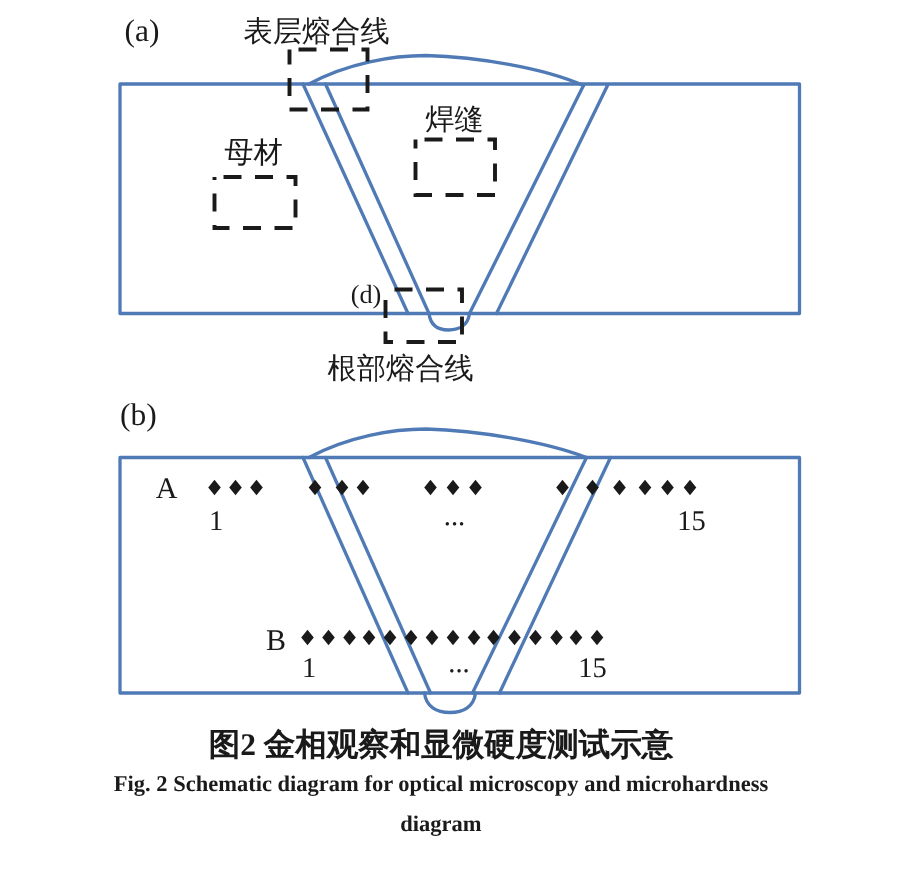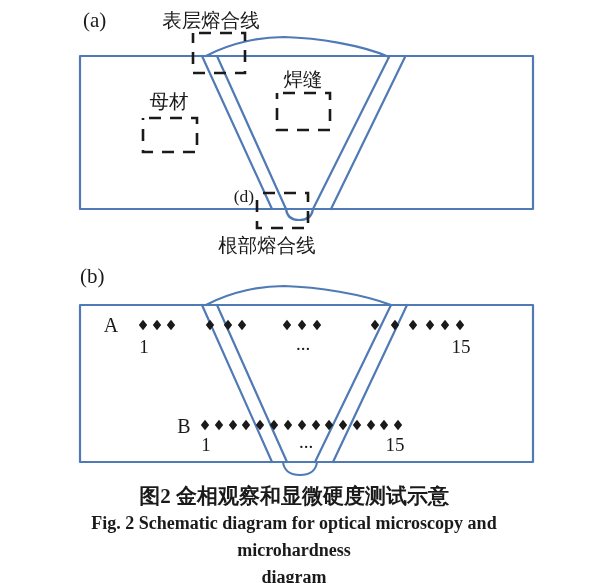--- a/index.html
+++ b/index.html
@@ -41,21 +41,21 @@
     text-align:center;
     color:#1a1a1a;
     margin-left:44px;
   }
   .cap-zh{
     font-size:21px;
     font-weight:bold;
     line-height:28px;
   }
   .cap-en{
-    font-size:18px;
+    font-size:15px;
     font-weight:bold;
     line-height:27px;
     font-family:Liberation Serif, serif;
   }
 </style>
 </head>
 <body>
 
 <div class="page">
 

